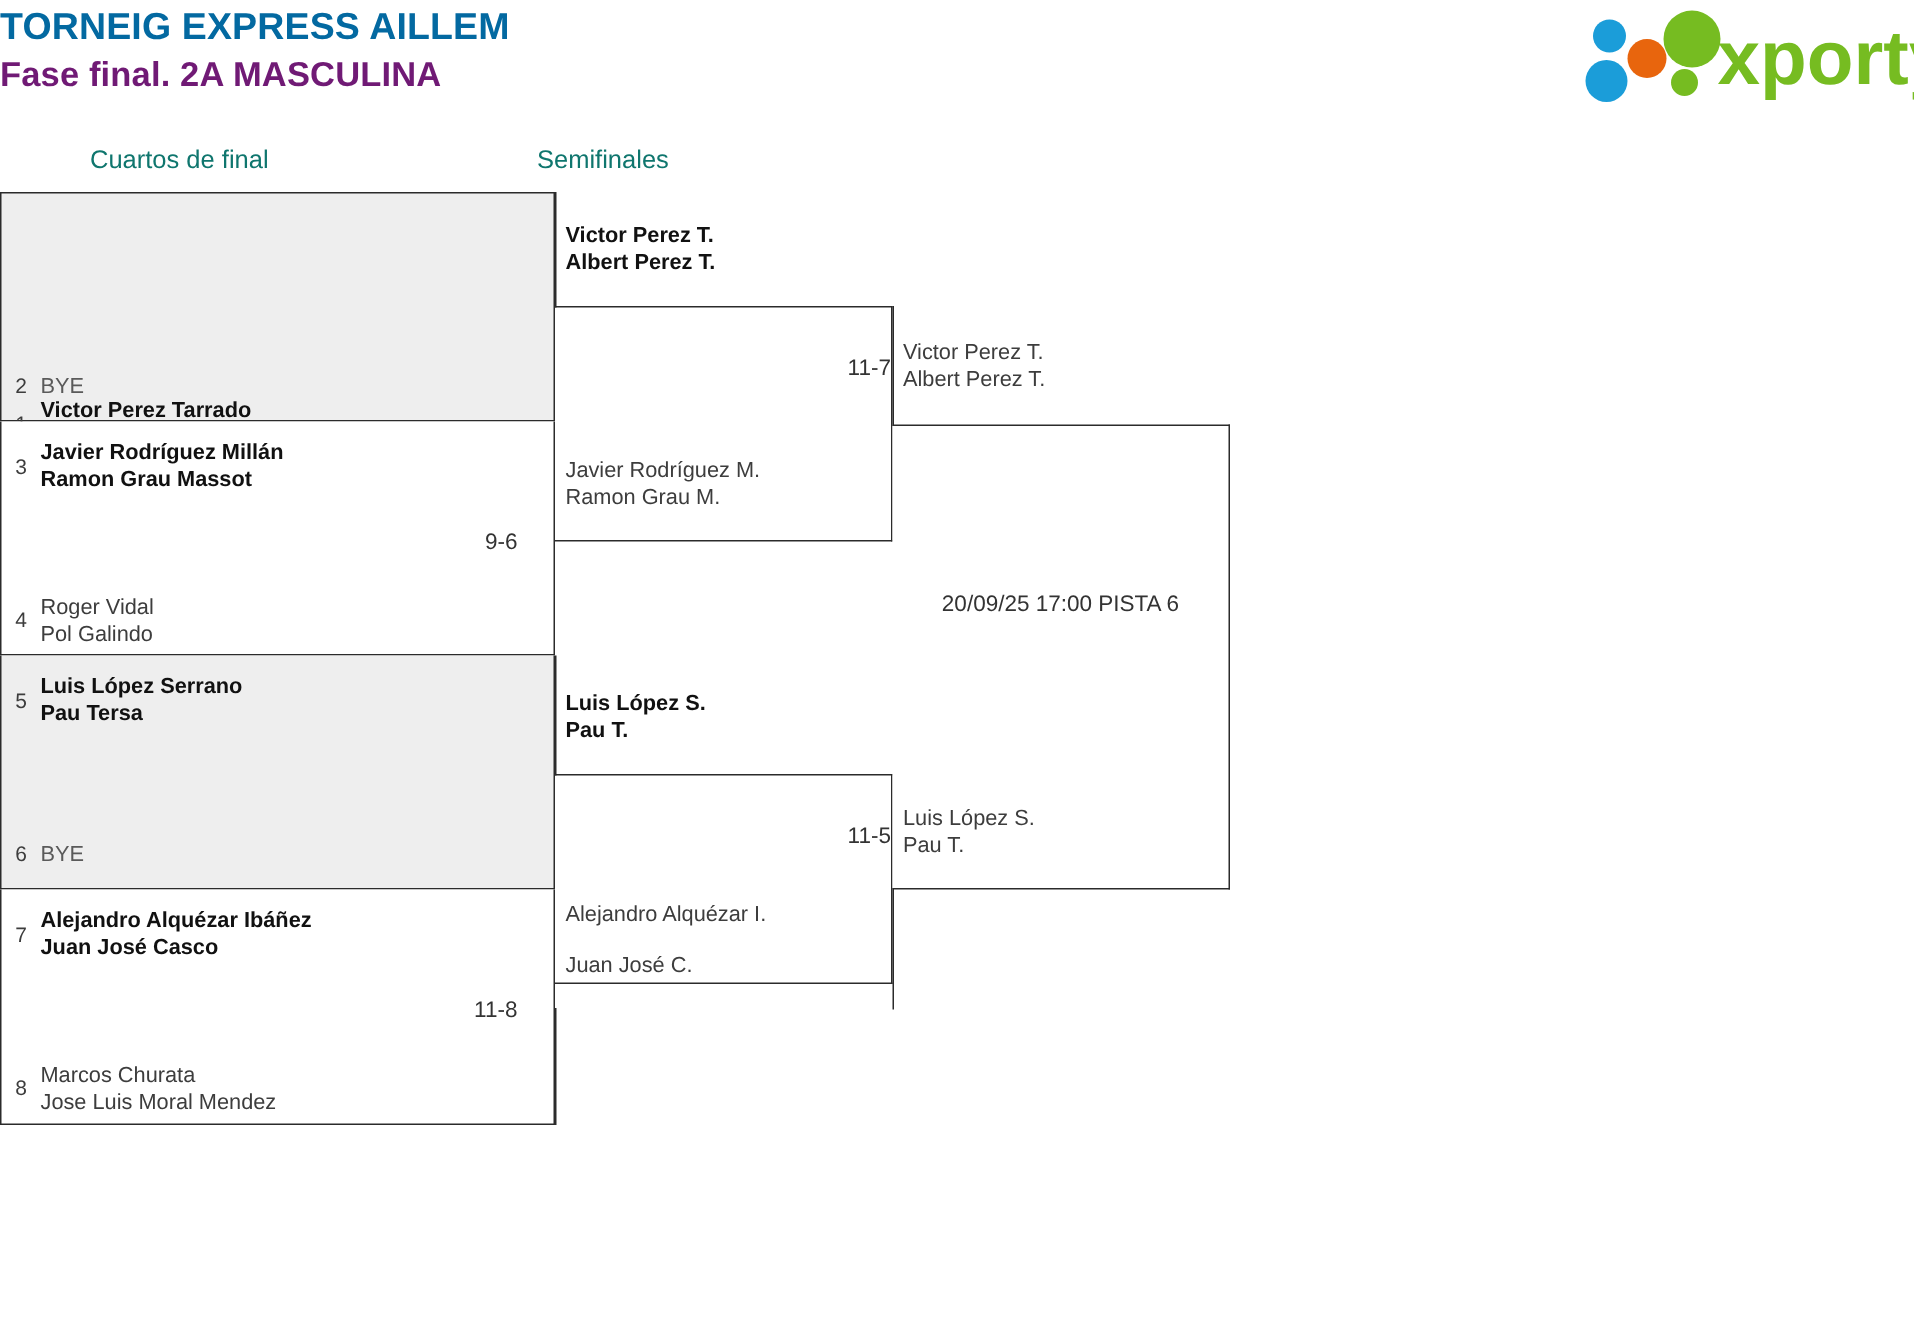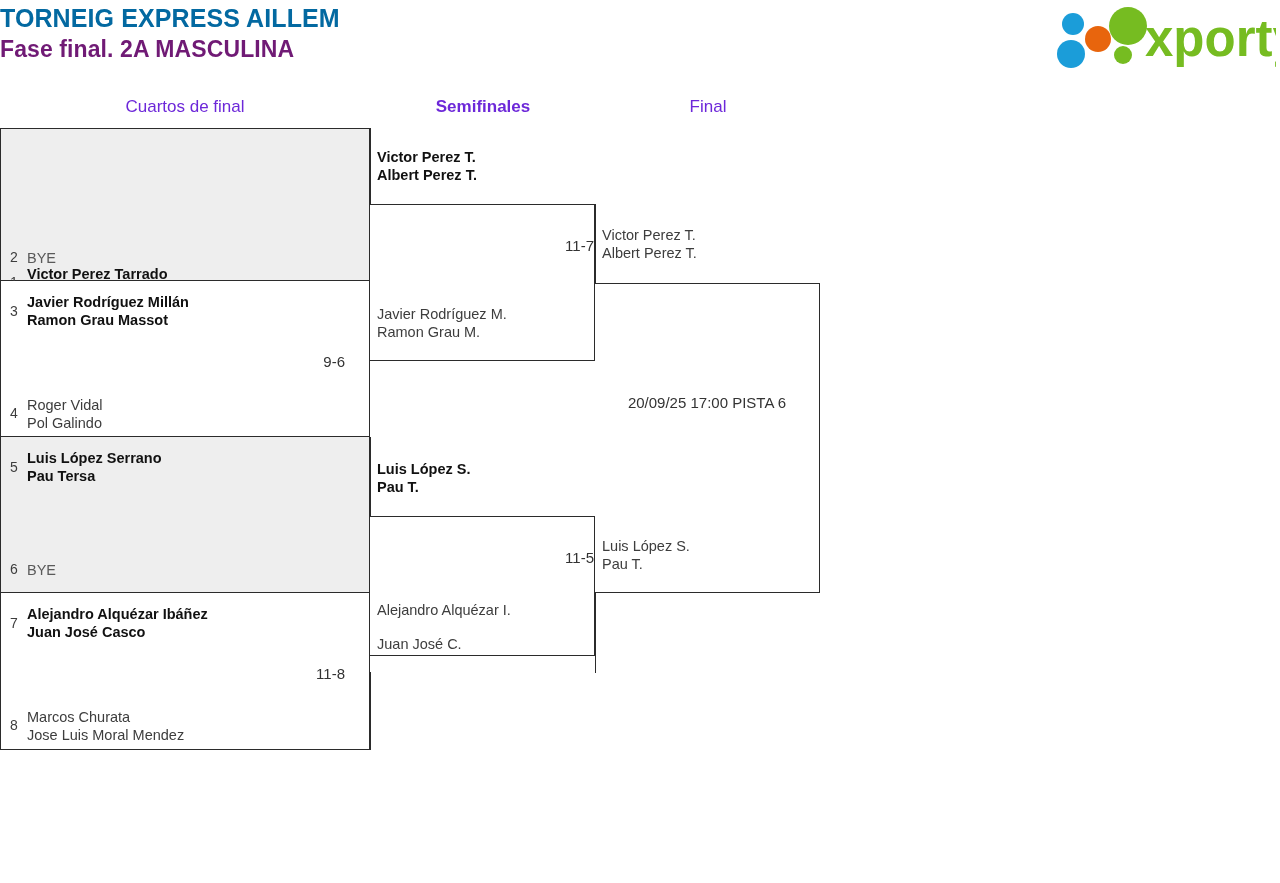--- a/index.html
+++ b/index.html
@@ -21,22 +21,22 @@
   }
   .title-line2 {
     font-size: 23px; font-weight: bold; color: #701a75;
     letter-spacing: 0.1px; line-height: 31px; white-space: nowrap;
   }
 
   .logo { position: absolute; left: 1048px; top: 6px; width: 228px; height: 62px; }
 
   
   .round-head {
-    position: absolute; font-size: 17px; color: #6d28d9;
-    text-align: center; white-space: nowrap;
+    position: absolute; font-size: 17px; color: #0f766e;
+    text-align: left; white-space: nowrap;
   }
 
   
   .mbox { position: absolute; border: 1px solid #2b2b2b; }
   .mbox.shaded { background: #eeeeee; }
   .mbox.plain  { background: #ffffff; }
   
   .noleft { border-left: none; }
   .notop  { border-top: none; }
 
@@ -78,22 +78,21 @@
       <circle cx="25" cy="18" r="11" fill="#1b9dd9"></circle>
       <circle cx="23" cy="48" r="14" fill="#1b9dd9"></circle>
       <circle cx="50" cy="33" r="13" fill="#e8650d"></circle>
       <circle cx="80" cy="20" r="19" fill="#76bc21"></circle>
       <circle cx="75" cy="49" r="9" fill="#76bc21"></circle>
       <text x="97" y="50" font-family="'Liberation Sans', sans-serif" font-size="51" font-weight="bold" fill="#76bc21">xporty</text>
     </svg>
   </div>
 
   <div class="round-head" style="left:60px;  top:97px; width:250px;">Cuartos de final</div>
-  <div class="round-head" style="left:358px; top:97px; width:250px;font-weight:bold;">Semifinales</div>
-  <div class="round-head" style="left:583px; top:97px; width:250px;">Final</div>
+  <div class="round-head" style="left:358px; top:97px; width:250px;">Semifinales</div>
 
   <div class="mbox shaded" style="left:0px; top:128px; width:370px; height:153px;">
     <div class="seed" style="top:145px;">1</div>
     <div class="team win" style="left:26px; top:136px;">Victor Perez Tarrado</div>
     <div class="team win" style="left:26px; top:154px;">Albert Perez Tarrado</div>
     <div class="score" style="left:26px; top:113px; width:318px;"></div>
     <div class="seed" style="top:120px;">2</div>
     <div class="team bye" style="left:26px; top:120px;">BYE</div>
   </div>
 

